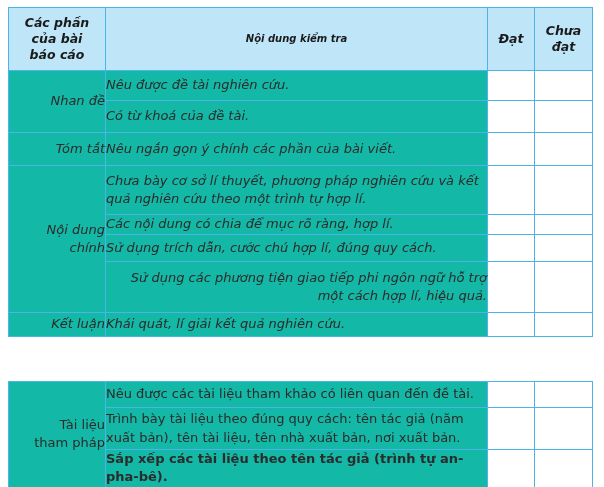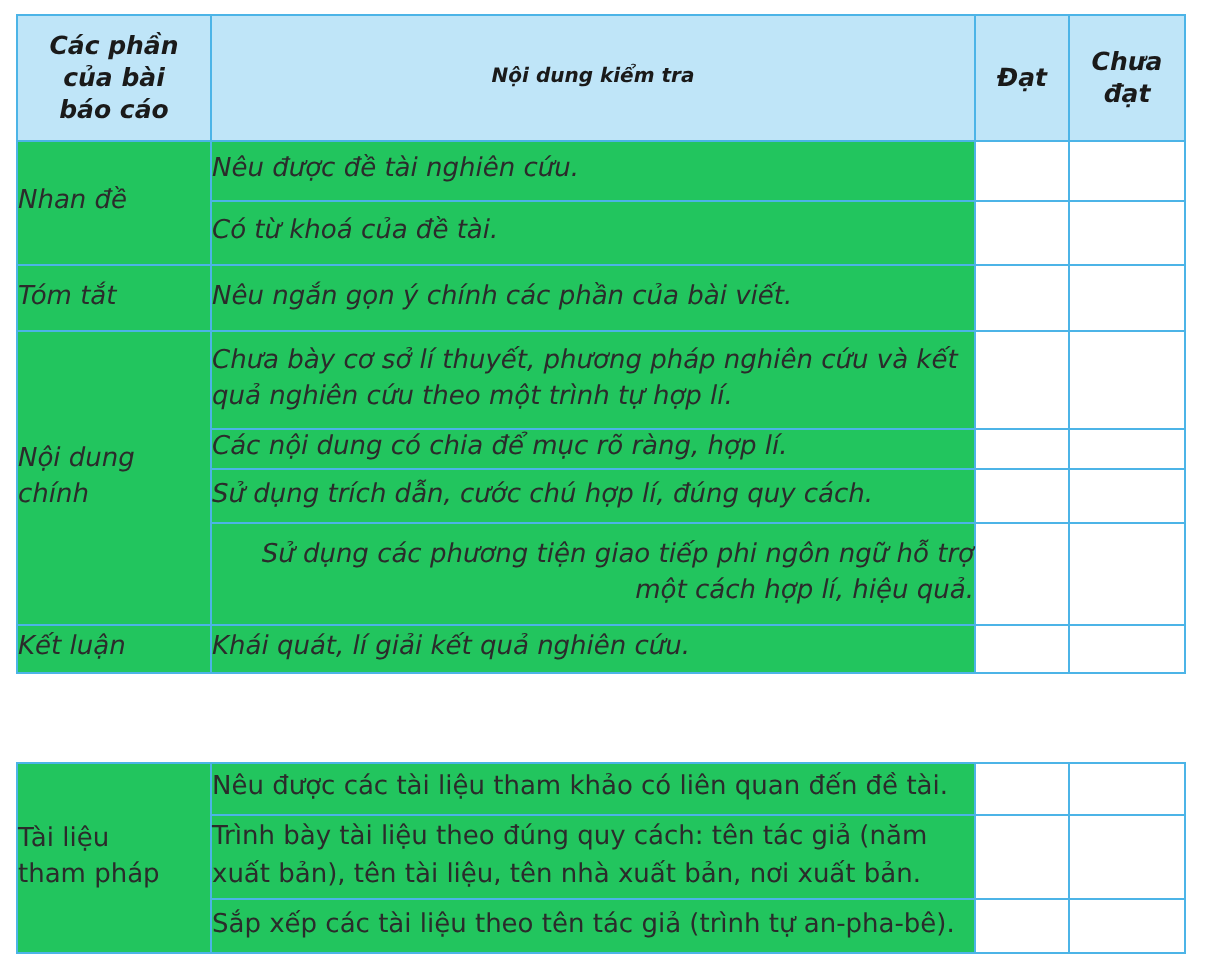--- a/index.html
+++ b/index.html
@@ -58,25 +58,26 @@
   }
   thead th.h-content {
     font-size: 10px;
   }
 
   
   tbody td {
     font-size: 13px;
     line-height: 1.42;
     color: #2b2b2b;
-    background: #22c55e;
+    background: #14b8a6;
   }
   td.part-cell {
     padding: 6px 0 6px 9px;
     vertical-align: middle;
+    text-align: right;
   }
   td.content-cell {
     padding: 6px 10px 6px 9px;
     vertical-align: middle;
   }
   td.mark-cell {
     background: #ffffff;
   }
 
   
@@ -241,21 +242,21 @@
           <td class="part-cell" rowspan="3"><span>Tài liệu</span><br><span>tham pháp</span></td>
           <td class="content-cell">Nêu được các tài liệu tham khảo có liên quan đến đề tài.</td>
           <td class="mark-cell"></td>
           <td class="mark-cell"></td>
         </tr>
         <tr style="height: 42px;">
           <td class="content-cell">Trình bày tài liệu theo đúng quy cách: tên tác giả (năm xuất bản), tên tài liệu, tên nhà xuất bản, nơi xuất bản.</td>
           <td class="mark-cell"></td>
           <td class="mark-cell"></td>
         </tr>
-        <tr style="height: 27px;">
+        <tr style="height: 27px; font-weight: bold;">
           <td class="content-cell">Sắp xếp các tài liệu theo tên tác giả (trình tự an-pha-bê).</td>
           <td class="mark-cell"></td>
           <td class="mark-cell"></td>
         </tr>
       </tbody>
   </table>
 
 </div>
 
 </body></html>

